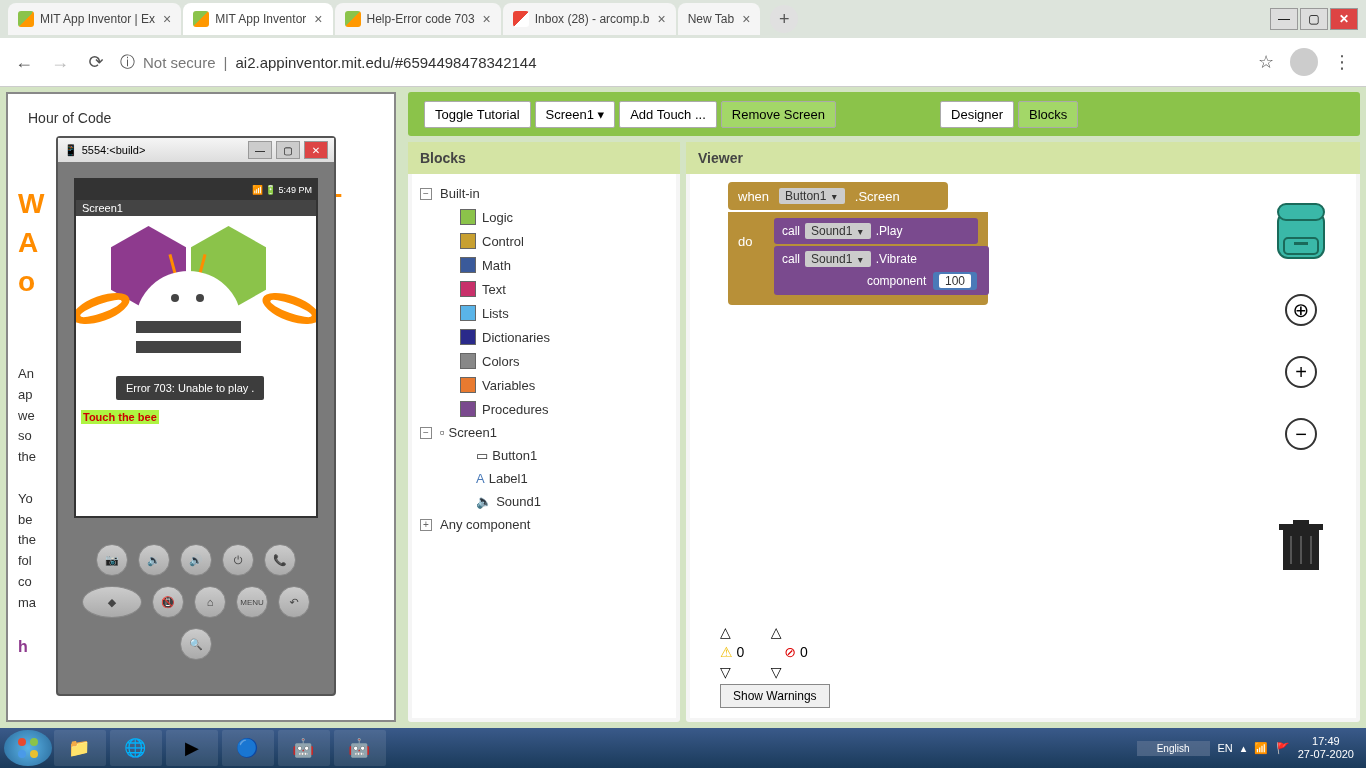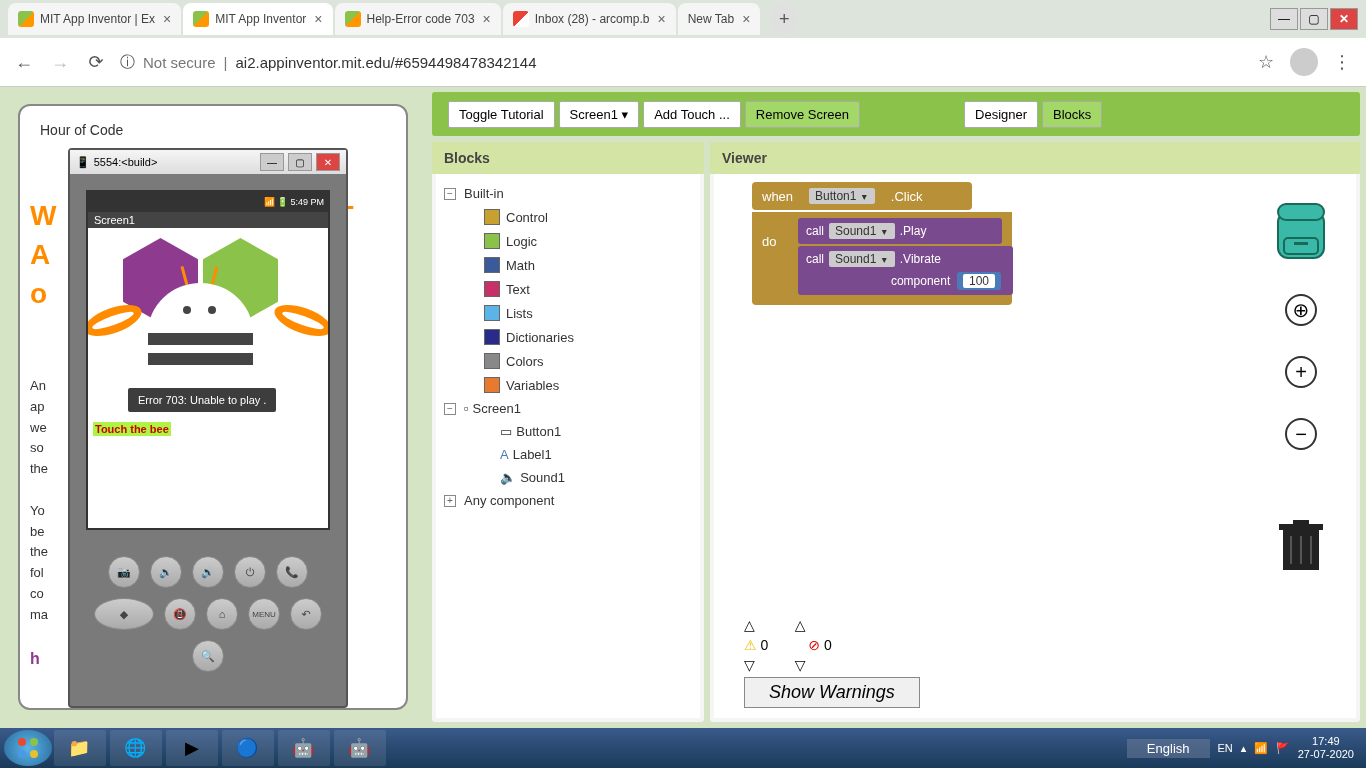--- a/index.html
+++ b/index.html
@@ -22,21 +22,21 @@
 
 .addr-row { display: flex; align-items: center; height: 48px; background: #fff; padding: 0 12px; gap: 12px; }
 .nav-btn { width: 24px; height: 24px; display: flex; align-items: center; justify-content: center; color: #555; font-size: 18px; cursor: pointer; }
 .addr-bar { flex: 1; display: flex; align-items: center; font-size: 15px; color: #555; gap: 8px; }
 .addr-info { color: #777; }
 .addr-url { color: #333; }
 .avatar { width: 28px; height: 28px; border-radius: 50%; background: #ccc; }
 
 
 .content { position: absolute; top: 86px; left: 0; right: 0; bottom: 40px; display: flex; }
-.left-col { width: 390px; background: #fff; border: 2px solid #888; border-radius: 12px; margin: 18px; padding: 8px; position: relative; }
+.left-col { width: 390px; background: #fff; border: 2px solid #888; border-radius: 0; margin: 6px; padding: 8px; position: relative; }
 .tutorial-title { font-size: 14px; color: #333; padding: 8px 12px; }
 
 
 .emulator { position: absolute; top: 42px; left: 48px; width: 280px; height: 560px; background: #7a7a7a; border: 2px solid #555; border-radius: 4px; z-index: 10; }
 .emu-title { background: linear-gradient(#f5f5f5,#ddd); height: 24px; display: flex; align-items: center; font-size: 11px; padding: 0 6px; gap: 4px; }
 .emu-title-text { flex: 1; }
 .emu-ctrl { width: 24px; height: 18px; background: #ccc; border: 1px solid #999; font-size: 10px; display:flex; align-items:center; justify-content:center; }
 .emu-ctrl.close { background: #d44; color: #fff; }
 .phone-screen { margin: 16px; background: #fff; border: 2px solid #333; height: 340px; position: relative; }
 .status-bar { height: 20px; background: #333; color: #fff; font-size: 9px; display: flex; align-items: center; justify-content: flex-end; padding: 0 4px; gap: 2px; }
@@ -85,45 +85,45 @@
 .tree-item { display: flex; align-items: center; padding: 4px 0; font-size: 13px; color: #333; cursor: pointer; }
 .tree-toggle { width: 12px; height: 12px; border: 1px solid #888; display: inline-flex; align-items: center; justify-content: center; font-size: 10px; margin-right: 8px; color: #666; }
 .tree-indent1 { padding-left: 40px; }
 .tree-indent3 { padding-left: 56px; }
 .cat-box { width: 16px; height: 16px; margin-right: 6px; border: 1px solid #666; }
 
 
 .viewer-canvas { position: relative; height: 100%; }
 .blk { position: absolute; font-size: 13px; color: #fff; }
 .blk-when { left: 38px; top: 8px; background: #b89038; border-radius: 4px; padding: 6px 10px; width: 220px; }
-.blk-when-head { display: flex; align-items: center; gap: 16px; }
+.blk-when-head { display: flex; align-items: center; gap: 10px; }
 .blk-do { left: 38px; top: 38px; background: #b89038; width: 260px; padding: 4px 10px 10px 10px; border-radius: 0 0 4px 4px; }
 .blk-call { background: #7a4a8e; margin: 2px 0 0 36px; padding: 5px 8px; border-radius: 3px; display: flex; align-items: center; gap: 5px; font-size: 12px; }
 .blk-call.wide { width: 215px; flex-wrap: wrap; }
 .blk-dd { background: #ccc; color: #333; padding: 1px 6px; border-radius: 2px; font-size: 12px; }
 .blk-dd.tiny { font-size: 10px; padding: 0 2px; }
 .millisec-row { width: 100%; text-align: right; padding-right: 4px; }
 .blk-num { background: #4a7ab8; padding: 2px 6px; border-radius: 3px; display: inline-block; }
 .blk-num-inner { background: #fff; color: #333; padding: 0 6px; border-radius: 2px; }
 
 .viewer-bottom { position: absolute; bottom: 10px; left: 30px; display: flex; flex-direction: column; align-items: flex-start; gap: 4px; }
 .warn-row { display: flex; gap: 40px; align-items: center; font-size: 14px; }
-.show-warn-btn { border: 1px solid #888; background: #f0f0f0; padding: 4px 24px; font-size: 18px; cursor: pointer; font-style: italic; }
+.show-warn-btn { border: 1px solid #888; background: #f0f0f0; padding: 4px 12px; font-size: 12px; cursor: pointer; }
 
 .viewer-icons { position: absolute; right: 20px; top: 20px; display: flex; flex-direction: column; gap: 30px; align-items: center; }
 .backpack { width: 70px; height: 70px; }
 .circ-btn { width: 32px; height: 32px; border: 2px solid #333; border-radius: 50%; display: flex; align-items: center; justify-content: center; font-size: 20px; cursor: pointer; }
 .trash { width: 44px; height: 52px; }
 
 
 .taskbar { position: absolute; bottom: 0; left: 0; right: 0; height: 40px; background: linear-gradient(#3a5a8a, #1a3a5a); display: flex; align-items: center; padding: 0 4px; }
 .start-btn { width: 48px; height: 36px; border-radius: 50%; background: radial-gradient(circle, #5ab4e8, #2a6a9a); display:flex; align-items:center; justify-content:center; }
 .tb-item { width: 52px; height: 36px; margin: 0 2px; background: rgba(255,255,255,0.1); border-radius: 2px; display:flex; align-items:center; justify-content:center; font-size:18px; }
 .tb-right { margin-left: auto; display: flex; align-items: center; gap: 8px; color: #fff; font-size: 11px; padding-right: 8px; }
-.lang-box { background: rgba(100,120,150,0.6); padding: 2px 20px; font-size: 13px; }
+.lang-box { background: rgba(100,120,150,0.6); padding: 2px 20px; font-size: 10px; }
 .clock { text-align: center; line-height: 1.2; }
 </style>
 </head>
 <body>
 
 <div class="browser-top">
   <div class="tabs-row">
     <div class="tab">
         <span class="tab-icon"></span>
         <span class="tab-title">MIT App Inventor | Ex</span>
@@ -247,28 +247,28 @@
 
     <div class="panels">
       <div class="panel blocks">
         <div class="panel-head">Blocks</div>
         <div class="panel-body">
           <div class="tree-item">
               <span class="tree-toggle">−</span>
               <span>Built-in</span>
             </div>
           <div class="tree-item tree-indent1">
+              <span class="cat-box" style="background:#8BC34A"></span>
+              <span>Logic</span>
+            </div>
+          <div class="tree-item tree-indent1">
               <span class="cat-box" style="background:#c8a030"></span>
               <span>Control</span>
             </div>
           <div class="tree-item tree-indent1">
-              <span class="cat-box" style="background:#8BC34A"></span>
-              <span>Logic</span>
-            </div>
-          <div class="tree-item tree-indent1">
               <span class="cat-box" style="background:#3a5a9a"></span>
               <span>Math</span>
             </div>
           <div class="tree-item tree-indent1">
               <span class="cat-box" style="background:#c8306a"></span>
               <span>Text</span>
             </div>
           <div class="tree-item tree-indent1">
               <span class="cat-box" style="background:#5ab4e8"></span>
               <span>Lists</span>
@@ -277,20 +277,24 @@
               <span class="cat-box" style="background:#2a2a8a"></span>
               <span>Dictionaries</span>
             </div>
           <div class="tree-item tree-indent1">
               <span class="cat-box" style="background:#888"></span>
               <span>Colors</span>
             </div>
           <div class="tree-item tree-indent1">
               <span class="cat-box" style="background:#e87a30"></span>
               <span>Variables</span>
+            </div>
+          <div class="tree-item tree-indent1">
+              <span class="cat-box" style="background:#7a4a8e"></span>
+              <span>Procedures</span>
             </div>
           <div class="tree-item">
               <span class="tree-toggle">−</span>
               <span style="margin-right:4px">▫</span>
               <span>Screen1</span>
             </div>
           <div class="tree-item tree-indent3">
               <span style="margin-right:4px">▭</span>
               <span>Button1</span>
             </div>
@@ -309,21 +313,21 @@
         </div>
       </div>
 
       <div class="panel viewer">
         <div class="panel-head">Viewer</div>
         <div class="panel-body viewer-canvas">
           <div class="blk blk-when">
             <div class="blk-when-head">
                 <span>when</span> 
                 <span class="blk-dd"><span>Button1</span> <span class="blk-dd tiny">▾</span></span> 
-                <span>.Click</span>
+                <span>.Screen</span>
               </div>
           </div>
           <div class="blk blk-do">
             <span style="position:absolute;left:10px;top:22px">do</span>
             <div class="blk-call">
                 <span>call</span> 
                 <span class="blk-dd"><span>Sound1</span> <span class="blk-dd tiny">▾</span></span> 
                 <span>.Play</span>
               </div>
             <div class="blk-call wide">

